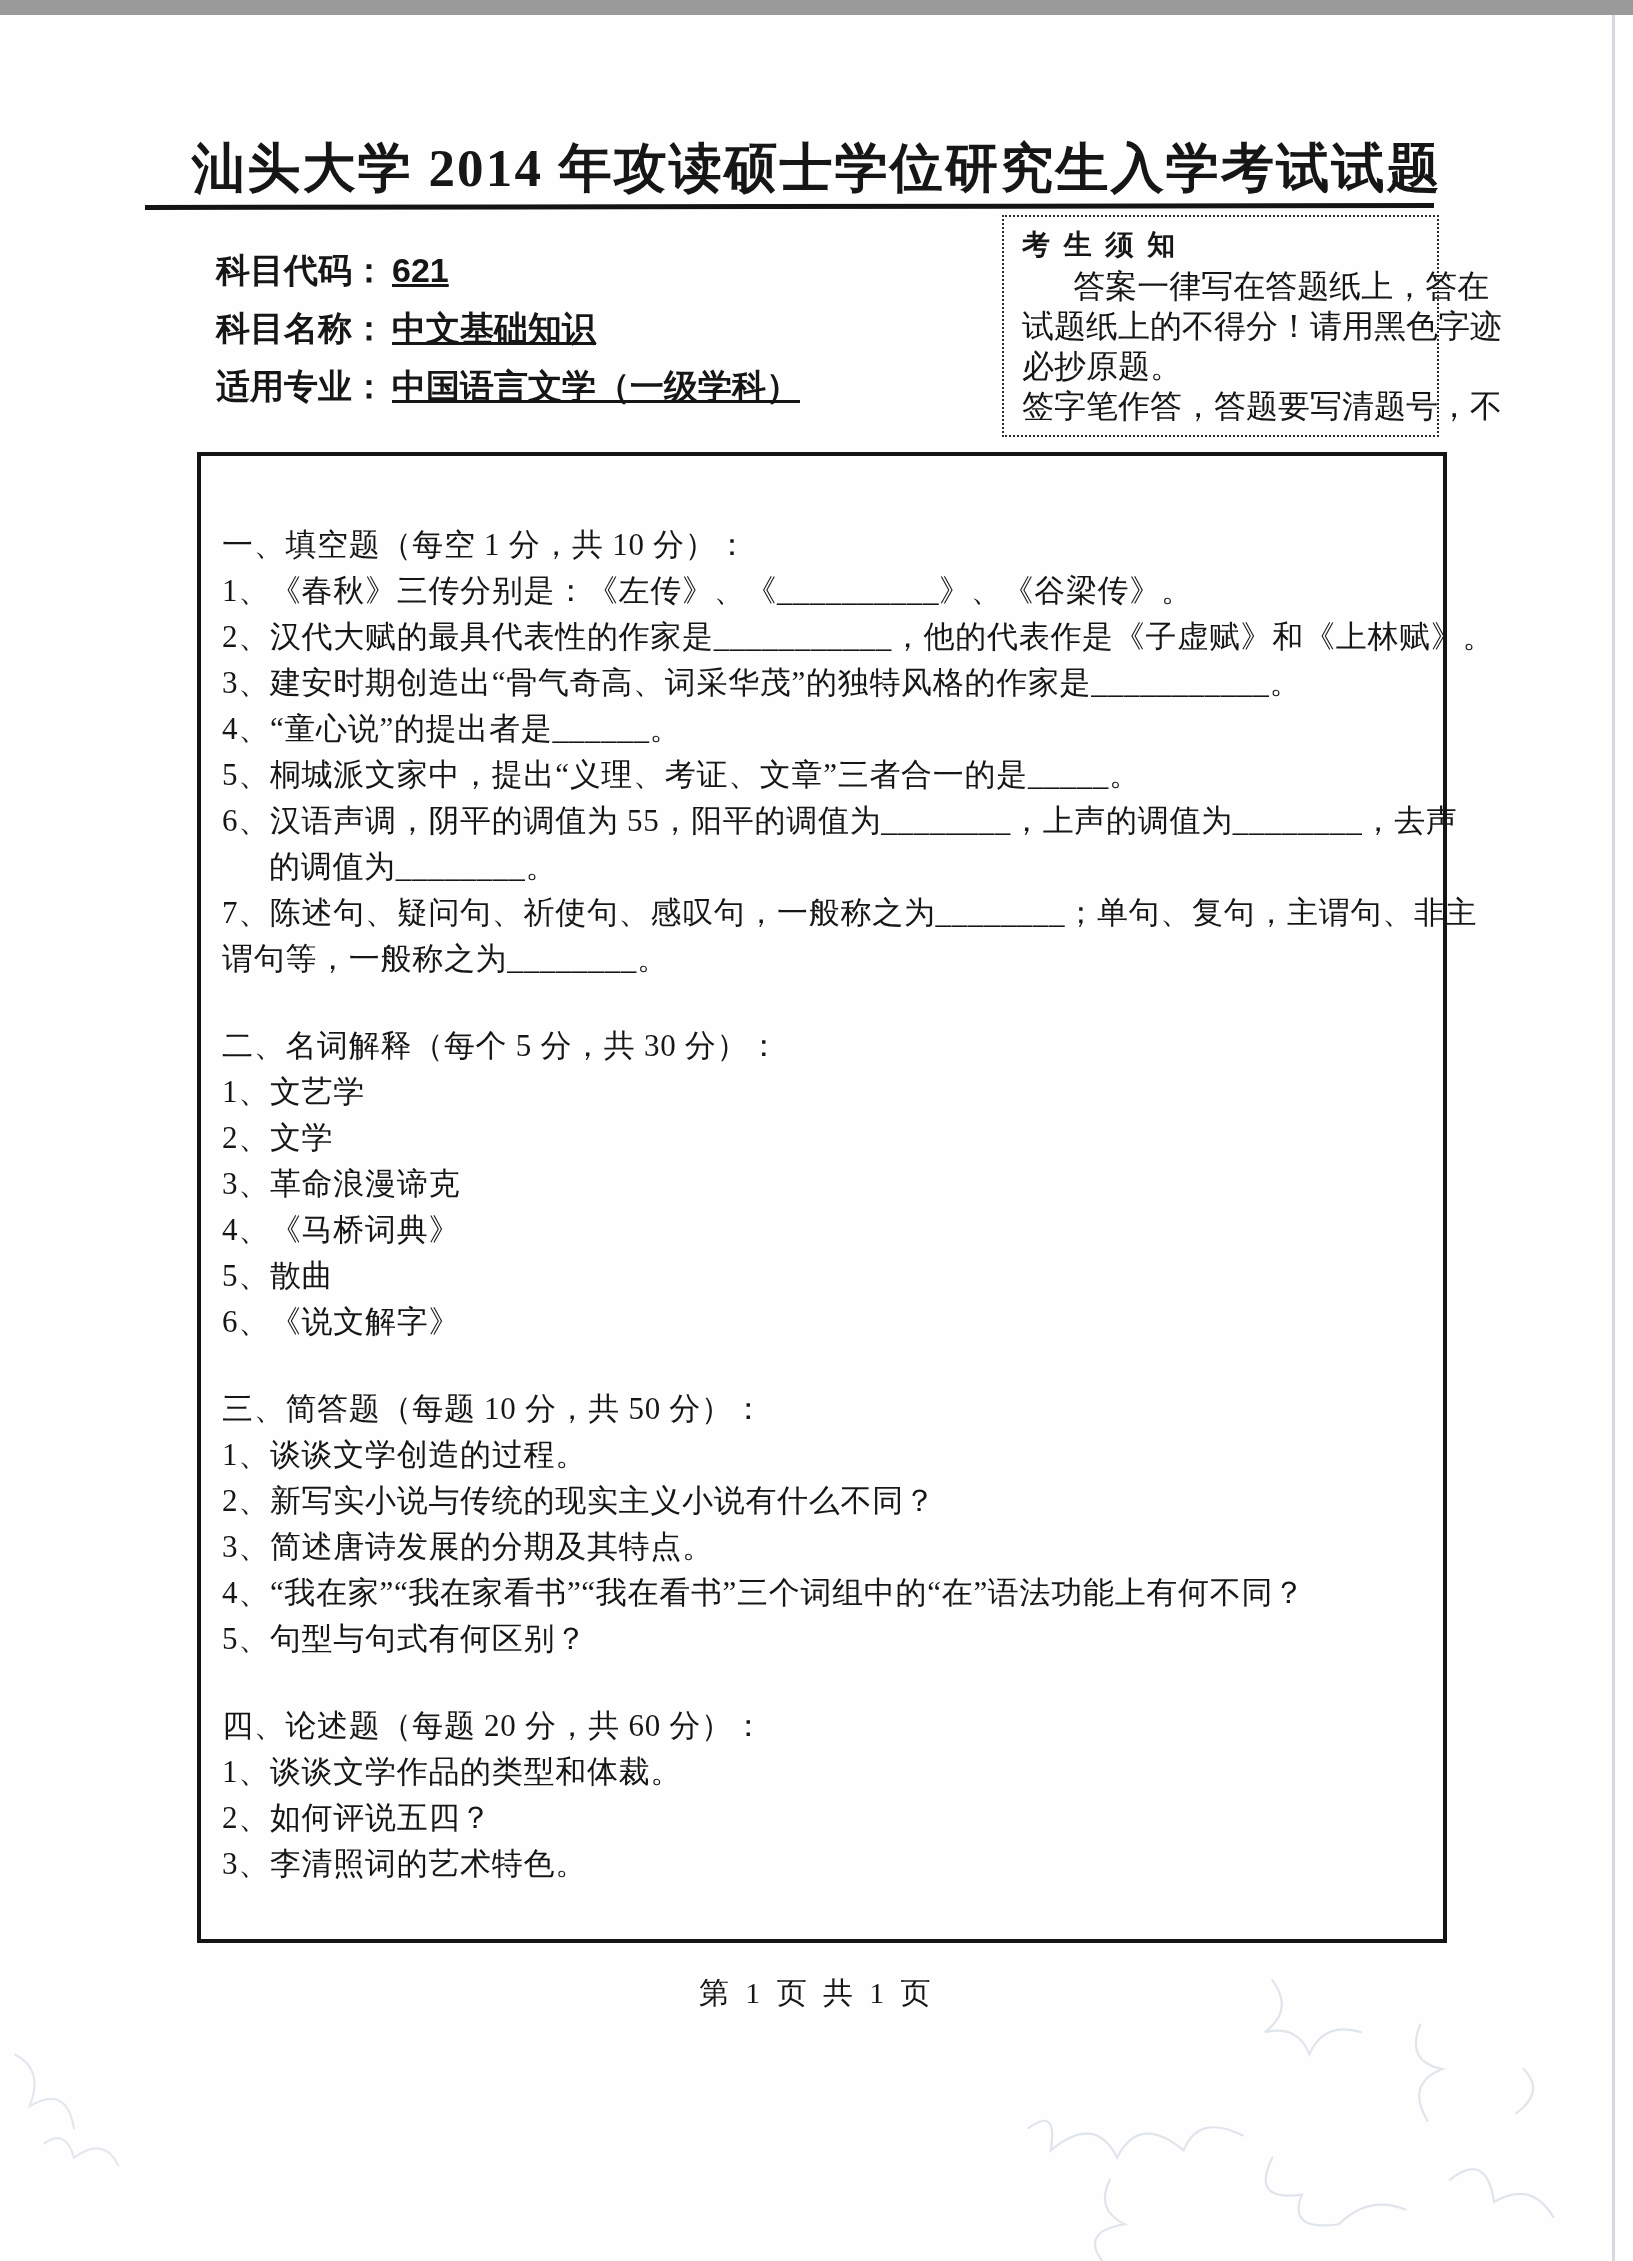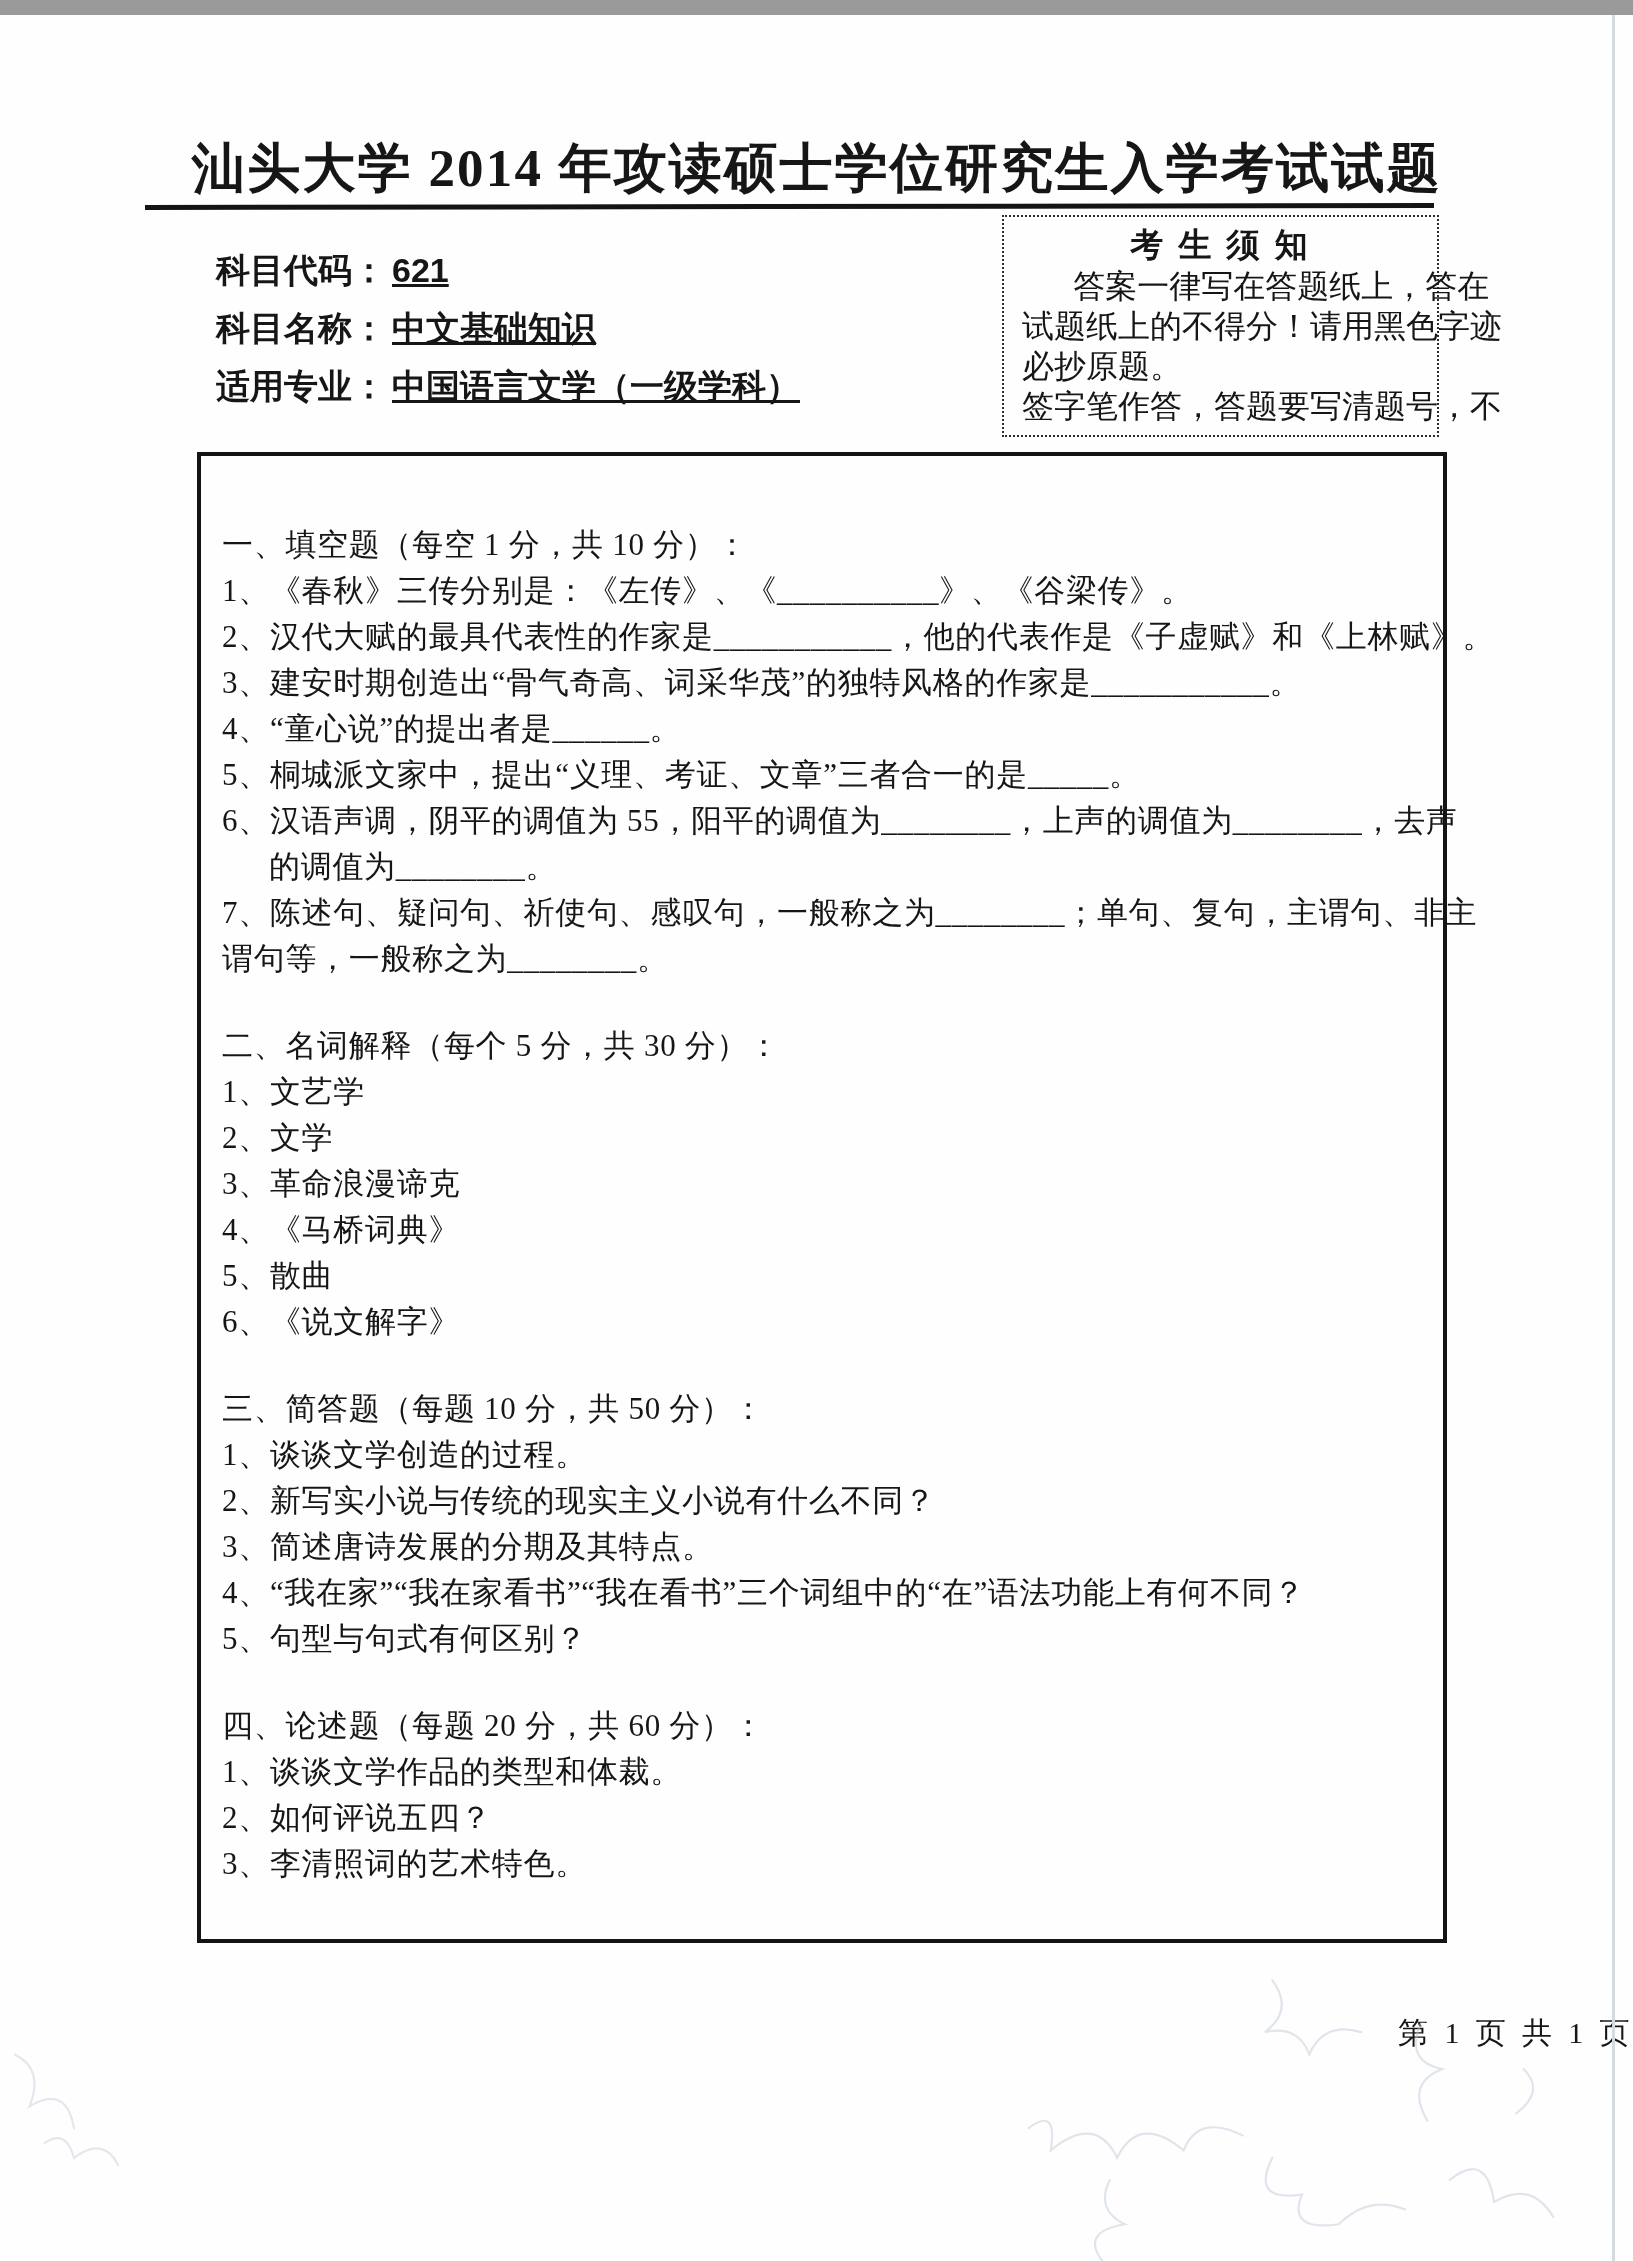--- a/index.html
+++ b/index.html
@@ -55,22 +55,22 @@
     left: 1002px;
     top: 200px;
     width: 437px;
     height: 222px;
     border: 2.2px dotted #2b2b2b;
     box-sizing: border-box;
     padding: 6px 18px 0 18px;
     font-family: "Liberation Sans", sans-serif;
   }
   .notice-title {
-    text-align: center;
-    font-size: 33px;
+    text-align: left;
+    font-size: 28px;
     letter-spacing: 3px;
     line-height: 43px;
     font-weight: 600;
   }
   .notice-line {
     font-size: 32px;
     line-height: 40px;
     white-space: nowrap;
   }
   .notice-line.first { text-indent: 1.6em; }
@@ -91,24 +91,24 @@
     font-size: 31px;
     line-height: 46px;
     white-space: nowrap;
     letter-spacing: 0.7px;
   }
   .line.cont { padding-left: 47px; }
 
   
   .page-footer {
     position: absolute;
-    top: 1998px;
+    top: 1958px;
     left: 0;
     width: 100%;
-    text-align: right;
+    text-align: center;
     font-size: 30px;
     letter-spacing: 4.4px;
   }
 
   
   .scan-streak {
     position: absolute;
     left: 1612px;
     top: 0;
     width: 3px;

